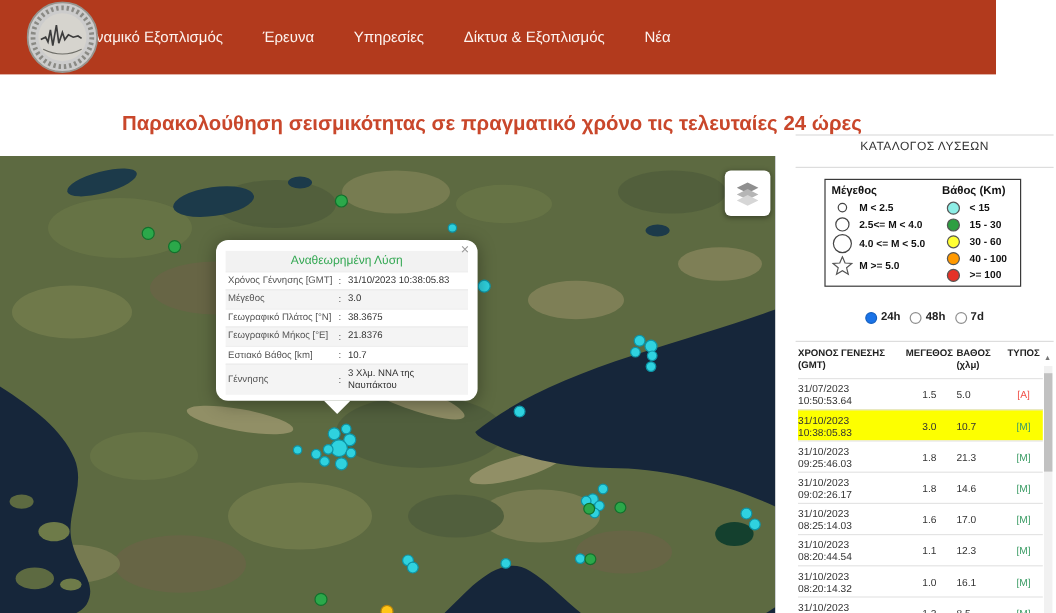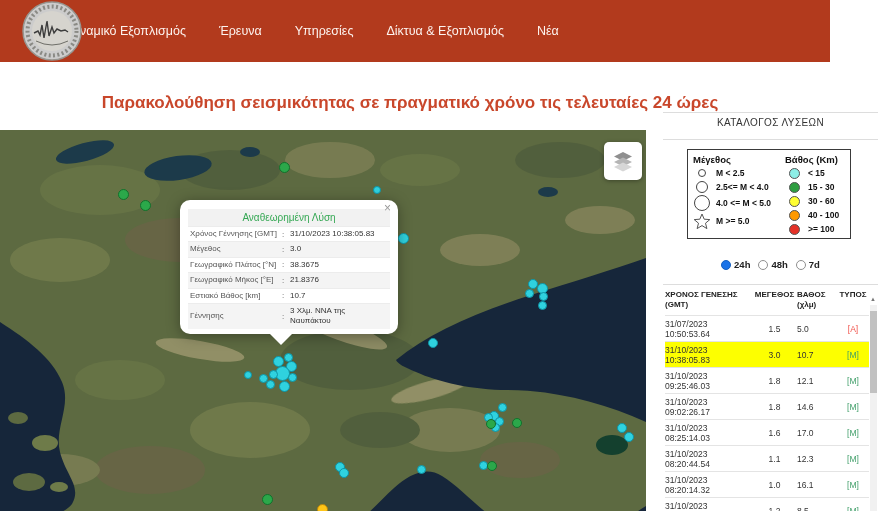--- a/index.html
+++ b/index.html
@@ -339,21 +339,21 @@
       </div>
       <div class="trow hl">
         <div class="c-time">31/10/2023 10:38:05.83</div>
         <div class="c-mag">3.0</div>
         <div class="c-depth">10.7</div>
         <div class="c-type" style="color: rgb(63, 158, 104);">[M]</div>
       </div>
       <div class="trow">
         <div class="c-time">31/10/2023 09:25:46.03</div>
         <div class="c-mag">1.8</div>
-        <div class="c-depth">12.1</div>
+        <div class="c-depth">21.3</div>
         <div class="c-type" style="color: rgb(63, 158, 104);">[M]</div>
       </div>
       <div class="trow">
         <div class="c-time">31/10/2023 09:02:26.17</div>
         <div class="c-mag">1.8</div>
         <div class="c-depth">14.6</div>
         <div class="c-type" style="color: rgb(63, 158, 104);">[M]</div>
       </div>
       <div class="trow">
         <div class="c-time">31/10/2023 08:25:14.03</div>

